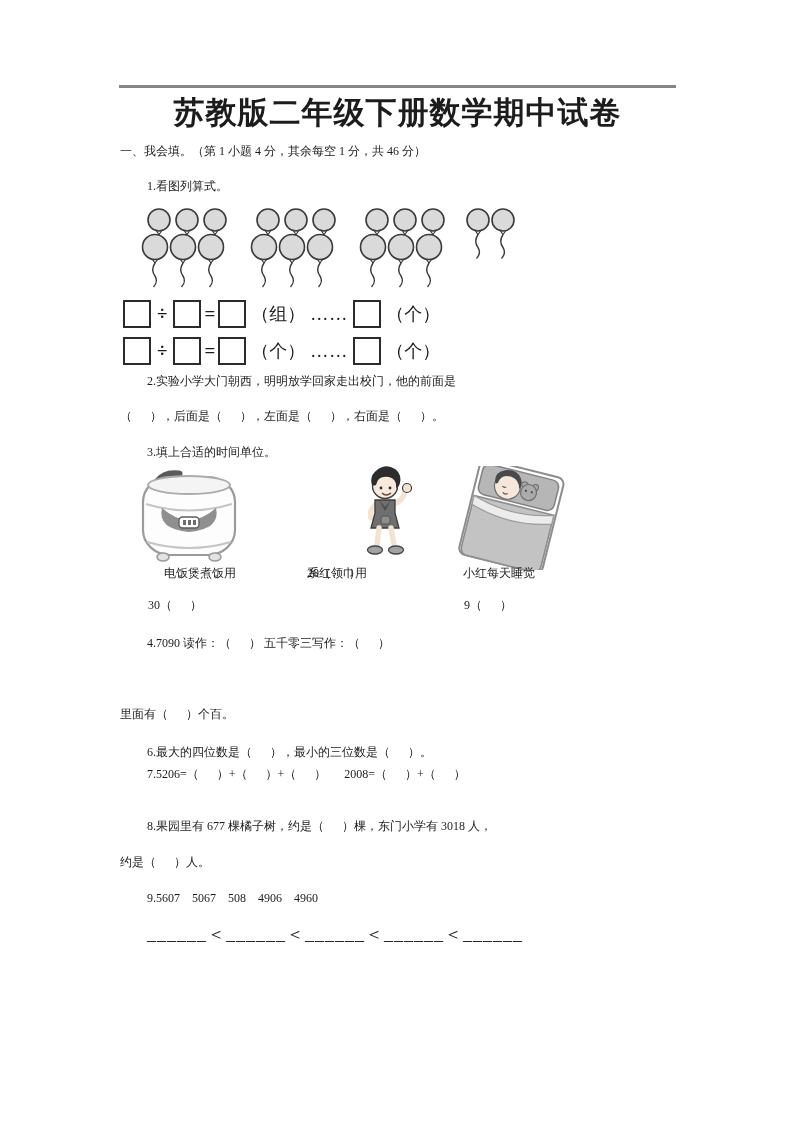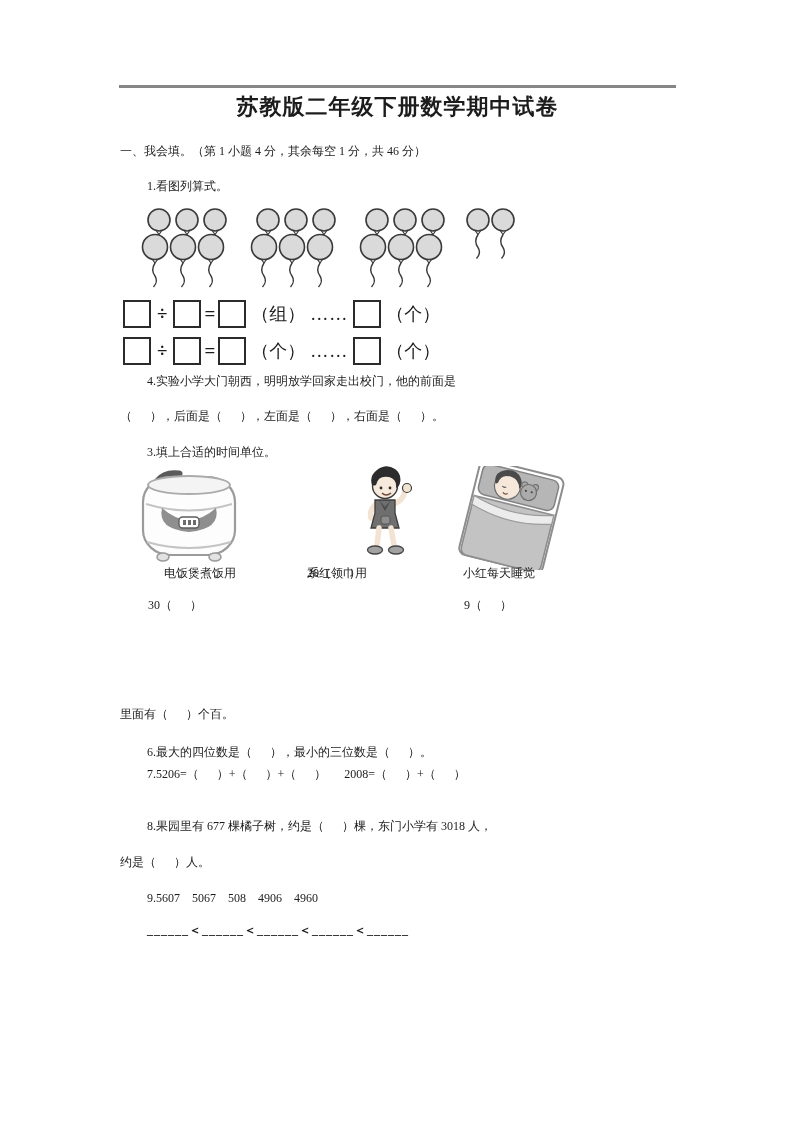--- a/index.html
+++ b/index.html
@@ -20,39 +20,39 @@
   }
   .top-rule{
     position:absolute;
     left:119px;top:85px;width:557px;height:3px;
     background:#868686;
   }
   .title{
     position:absolute;
     left:119px;top:92px;width:557px;
     text-align:center;
-    font-size:22px;font-weight:bold;
+    font-size:31px;font-weight:bold;
     letter-spacing:1px;
   }
   .eqrow{
     position:absolute;
     display:flex;align-items:center;gap:5px;
     font-size:18px;
   }
   .box{
     width:28px;height:28px;
     border:2px solid #2b2b2b;
     background:#fff;
     box-sizing:border-box;
   }
   .opsym{font-size:19px;font-weight:bold;padding:0 1px;}
   .eqsym{font-size:19px;font-weight:bold;margin:0 -2px;}
   .dots{letter-spacing:1px;}
   .illu{position:absolute;}
-  .cmp{font-size:12px;letter-spacing:1px;font-weight:bold;}
+  .cmp{font-size:18px;letter-spacing:1px;}
   .balloons{position:absolute;display:flex;gap:13px;align-items:flex-start;}
 </style>
 </head>
 <body>
 
 <div class="sheet">
 
   <div class="top-rule"></div>
 
   <div class="title">苏教版二年级下册数学期中试卷</div>
@@ -149,21 +149,21 @@
     <span class="opsym">÷</span>
     <div class="box"></div>
     <span class="eqsym">=</span>
     <div class="box"></div>
     <span>（个）</span>
     <span class="dots">……</span>
     <div class="box"></div>
     <span>（个）</span>
   </div>
 
-  <div class="line" style="left:147px;top:374px;">4.实验小学大门朝西，明明放学回家走出校门，他的前面是</div>
+  <div class="line" style="left:147px;top:374px;">2.实验小学大门朝西，明明放学回家走出校门，他的前面是</div>
   <div class="line" style="left:120px;top:409px;">（      ），后面是（      ），左面是（      ），右面是（      ）。</div>
 
   <div class="line" style="left:147px;top:445px;">3.填上合适的时间单位。</div>
 
   <div class="illu" style="left:134px;top:468px;">
     <svg width="110" height="96" viewBox="0 0 110 96">
       <path d="M24,13 q7,-9 21,-7" stroke="#5a5a5a" stroke-width="7" fill="none" stroke-linecap="round"></path>
       <rect x="9" y="9" rx="27" ry="25" width="92" height="78" fill="#fdfdfd" stroke="#9b9b9b" stroke-width="2.2"></rect>
       <ellipse cx="55" cy="17" rx="41" ry="9" fill="#f4f4f4" stroke="#ababab" stroke-width="2"></ellipse>
       <path d="M12,36 q43,13 86,0" fill="none" stroke="#c4c4c4" stroke-width="2"></path>
@@ -220,20 +220,21 @@
   </div>
 
   <div class="line" style="left:164px;top:566px;">电饭煲煮饭用</div>
   <div class="line" style="left:307px;top:566px;">系红领巾用</div>
   <div class="line" style="left:463px;top:566px;">小红每天睡觉</div>
 
   <div class="line" style="left:148px;top:598px;">30（      ）</div>
   <div class="line" style="left:307px;top:566px;">20（      ）</div>
   <div class="line" style="left:464px;top:598px;">9（      ）</div>
 
+  <div class="line" style="left:147px;top:636px;">4.7090 读作：（      ） 五千零三写作：（      ）</div>
 
   <div class="line" style="left:120px;top:707px;">里面有（      ）个百。</div>
 
   <div class="line" style="left:147px;top:745px;font-family:Liberation Serif, serif;">6.最大的四位数是（      ），最小的三位数是（      ）。</div>
 
   <div class="line" style="left:147px;top:767px;">7.5206=（      ）+（      ）+（      ）      2008=（      ）+（      ）</div>
 
   <div class="line" style="left:147px;top:819px;">8.果园里有 677 棵橘子树，约是（      ）棵，东门小学有 3018 人，</div>
   <div class="line" style="left:120px;top:855px;">约是（      ）人。</div>
 

